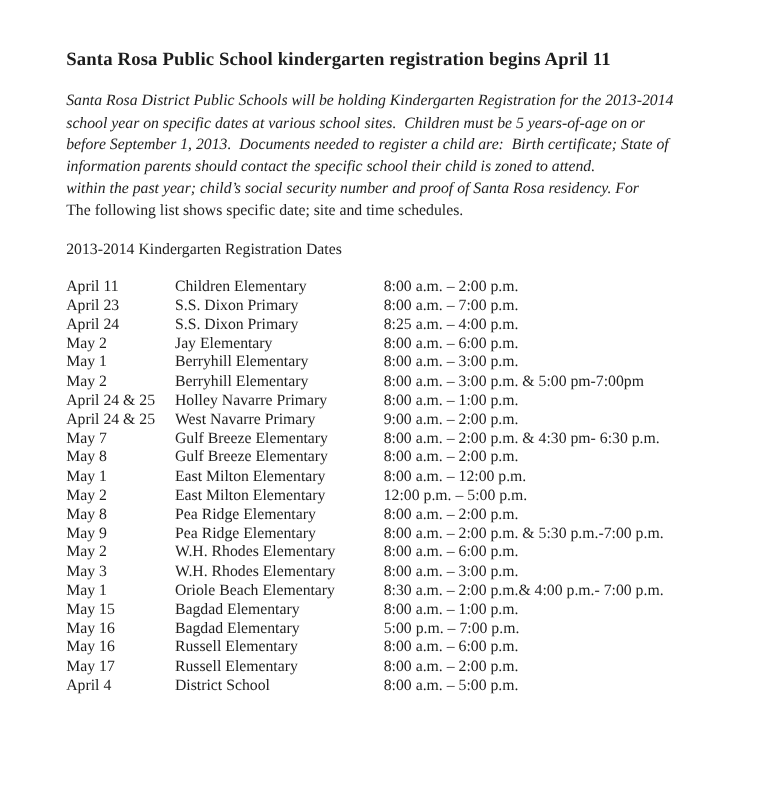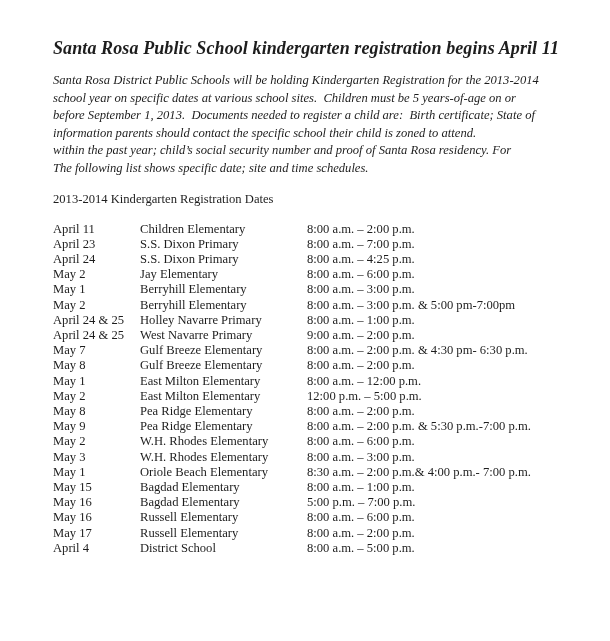--- a/index.html
+++ b/index.html
@@ -13,41 +13,39 @@
     height: 641px;
     background: #ffffff;
     box-sizing: border-box;
     padding: 40px 40px 0 53px;
     font-family: "Liberation Serif", serif;
     color: #1d1d1d;
     overflow: hidden;
   }
   .doc-title {
     margin: 0;
-    font-size: 18px;
+    font-size: 15px;
     font-weight: bold;
     line-height: 16px;
     letter-spacing: 0.1px;
-    font-style: italic;
   }
   .intro {
     margin-top: 16px;
     font-size: 12.6px;
     line-height: 17.5px;
   }
   .intro-line {
     white-space: pre;
     font-style: italic;
   }
   .note {
     margin: 0;
     font-size: 12.6px;
     line-height: 17.5px;
     white-space: pre;
-    font-style: italic;
   }
   .sched-heading {
     margin: 14px 0 0 0;
     font-size: 12.6px;
     line-height: 17.5px;
     white-space: pre;
   }
   .sched-table {
     margin-top: 13px;
     font-size: 12.6px;
@@ -99,21 +97,21 @@
 
   <div class="sched-row">
     <span class="col-date">April 23</span>
     <span class="col-site">S.S. Dixon Primary</span>
     <span class="col-time">8:00 a.m. – 7:00 p.m.</span>
   </div>
 
   <div class="sched-row">
     <span class="col-date">April 24</span>
     <span class="col-site">S.S. Dixon Primary</span>
-    <span class="col-time">8:00 a.m. – 4:25 p.m.</span>
+    <span class="col-time">8:25 a.m. – 4:00 p.m.</span>
   </div>
 
   <div class="sched-row">
     <span class="col-date">May 2</span>
     <span class="col-site">Jay Elementary</span>
     <span class="col-time">8:00 a.m. – 6:00 p.m.</span>
   </div>
 
   <div class="sched-row">
     <span class="col-date">May 1</span>

